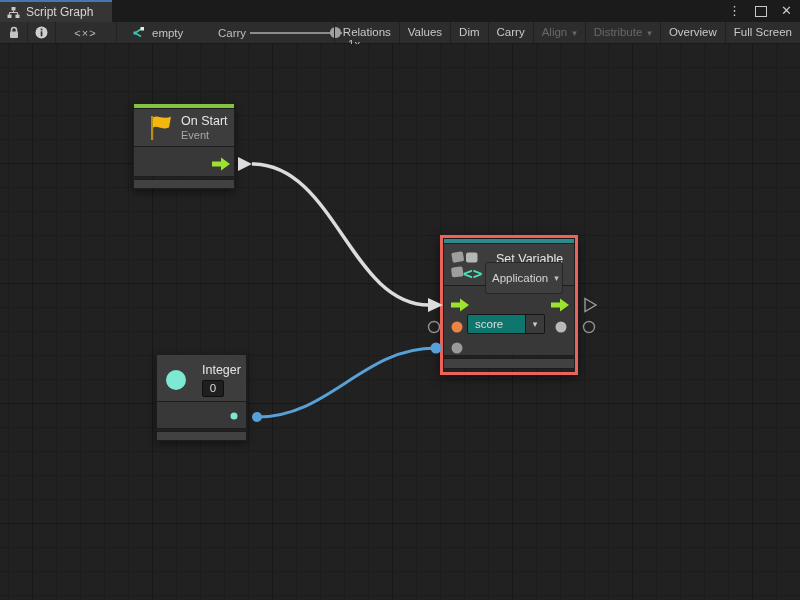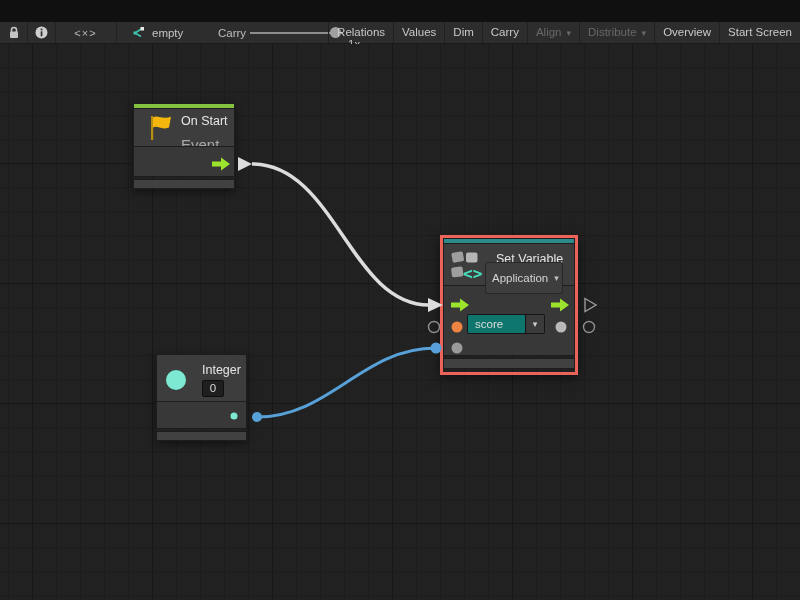--- a/index.html
+++ b/index.html
@@ -44,21 +44,21 @@
     background-position:32px -1px,32px -1px,8px -1px,8px -1px;}
 
   
   .node{position:absolute;box-shadow:0 3px 8px rgba(0,0,0,.45);}
   .sect{box-sizing:border-box;border:1px solid #1d1d1d;}
   .strip{height:6px;}
   .head{background:#3d3d3d;margin-top:-1px;position:relative;}
   .nbody{background:#383838;margin-top:-1px;position:relative;}
   .foot{background:#414141;margin-top:2px;}
   .ntitle{font-size:12.5px;color:#e6e6e6;}
-  .nsub{font-size:15px;color:#a8a8a8;margin-top:8px;}
+  .nsub{font-size:11px;color:#a8a8a8;margin-top:1px;}
 
   .selwrap{position:absolute;border:3px solid #ec6459;box-shadow:0 3px 10px rgba(0,0,0,.5);}
 
   .vsdrop{position:absolute;box-sizing:border-box;background:#3e3e3e;border:1px solid #272727;
           border-radius:3px;font-size:11.5px;color:#d4d4d4;display:flex;align-items:center;
           padding:0 6px;justify-content:space-between;}
   .vsdrop::after{content:"▾";font-size:9px;color:#bdbdbd;margin-left:6px;}
 
   .scoredrop{position:absolute;box-sizing:border-box;display:flex;background:#0f766e;
              border:1px solid #141414;border-radius:2px;overflow:hidden;}
@@ -70,20 +70,36 @@
   .valbox{position:absolute;box-sizing:border-box;background:#1f1f1f;border:1px solid #0e0e0e;
           border-radius:2px;color:#dadada;font-size:11.5px;text-align:center;}
 
   .wires{position:absolute;left:0;top:0;width:800px;height:600px;pointer-events:none;}
 </style>
 </head>
 <body>
 
 <div class="stage">
 
+  <div class="titlebar">
+    <div class="tab">
+      <svg width="13" height="13" viewBox="0 0 13 13">
+        <rect x="4.5" y="1" width="4" height="3.5" fill="#c9c9c9"></rect>
+        <rect x="0.5" y="8.5" width="4" height="3.5" fill="#c9c9c9"></rect>
+        <rect x="8.5" y="8.5" width="4" height="3.5" fill="#c9c9c9"></rect>
+        <path d="M6.5 4.5 V6.5 M2.5 8.5 V6.5 H10.5 V8.5" stroke="#c9c9c9" fill="none" stroke-width="1"></path>
+      </svg>
+      <span>Script Graph</span>
+    </div>
+    <div class="winctl">
+      <span>⋮</span>
+      <span class="maxbox"></span>
+      <span>✕</span>
+    </div>
+  </div>
 
   <div class="toolbar">
     <div class="tbtn lockbtn">
       <svg width="12" height="13" viewBox="0 0 12 13">
         <path d="M3.5 6 V4 a2.5 2.5 0 0 1 5 0 V6" stroke="#c3c3c3" stroke-width="1.6" fill="none"></path>
         <rect x="2" y="5.5" width="8" height="6.5" rx="1" fill="#c3c3c3"></rect>
       </svg>
     </div>
     <div class="tbtn infobtn">
       <svg width="13" height="13" viewBox="0 0 13 13">
@@ -111,21 +127,21 @@
     <div class="zval">1x</div>
 
     <div class="rgroup">
       <div class="rbtn">Relations</div>
       <div class="rbtn">Values</div>
       <div class="rbtn">Dim</div>
       <div class="rbtn">Carry</div>
       <div class="rbtn dis drop">Align</div>
       <div class="rbtn dis drop">Distribute</div>
       <div class="rbtn">Overview</div>
-      <div class="rbtn">Start Screen</div>
+      <div class="rbtn">Full Screen</div>
     </div>
   </div>
 
   <div class="canvas"></div>
 
   <div class="node" style="left:133px;top:103px;width:102px;">
     <div class="sect strip" style="background:#84c342;"></div>
     <div class="sect head" style="height:39px;">
       <svg width="25" height="28" viewBox="0 0 25 28" style="position:absolute;left:14px;top:5px;">
         <rect x="3" y="2" width="2.2" height="24" fill="#b98f12"></rect>

